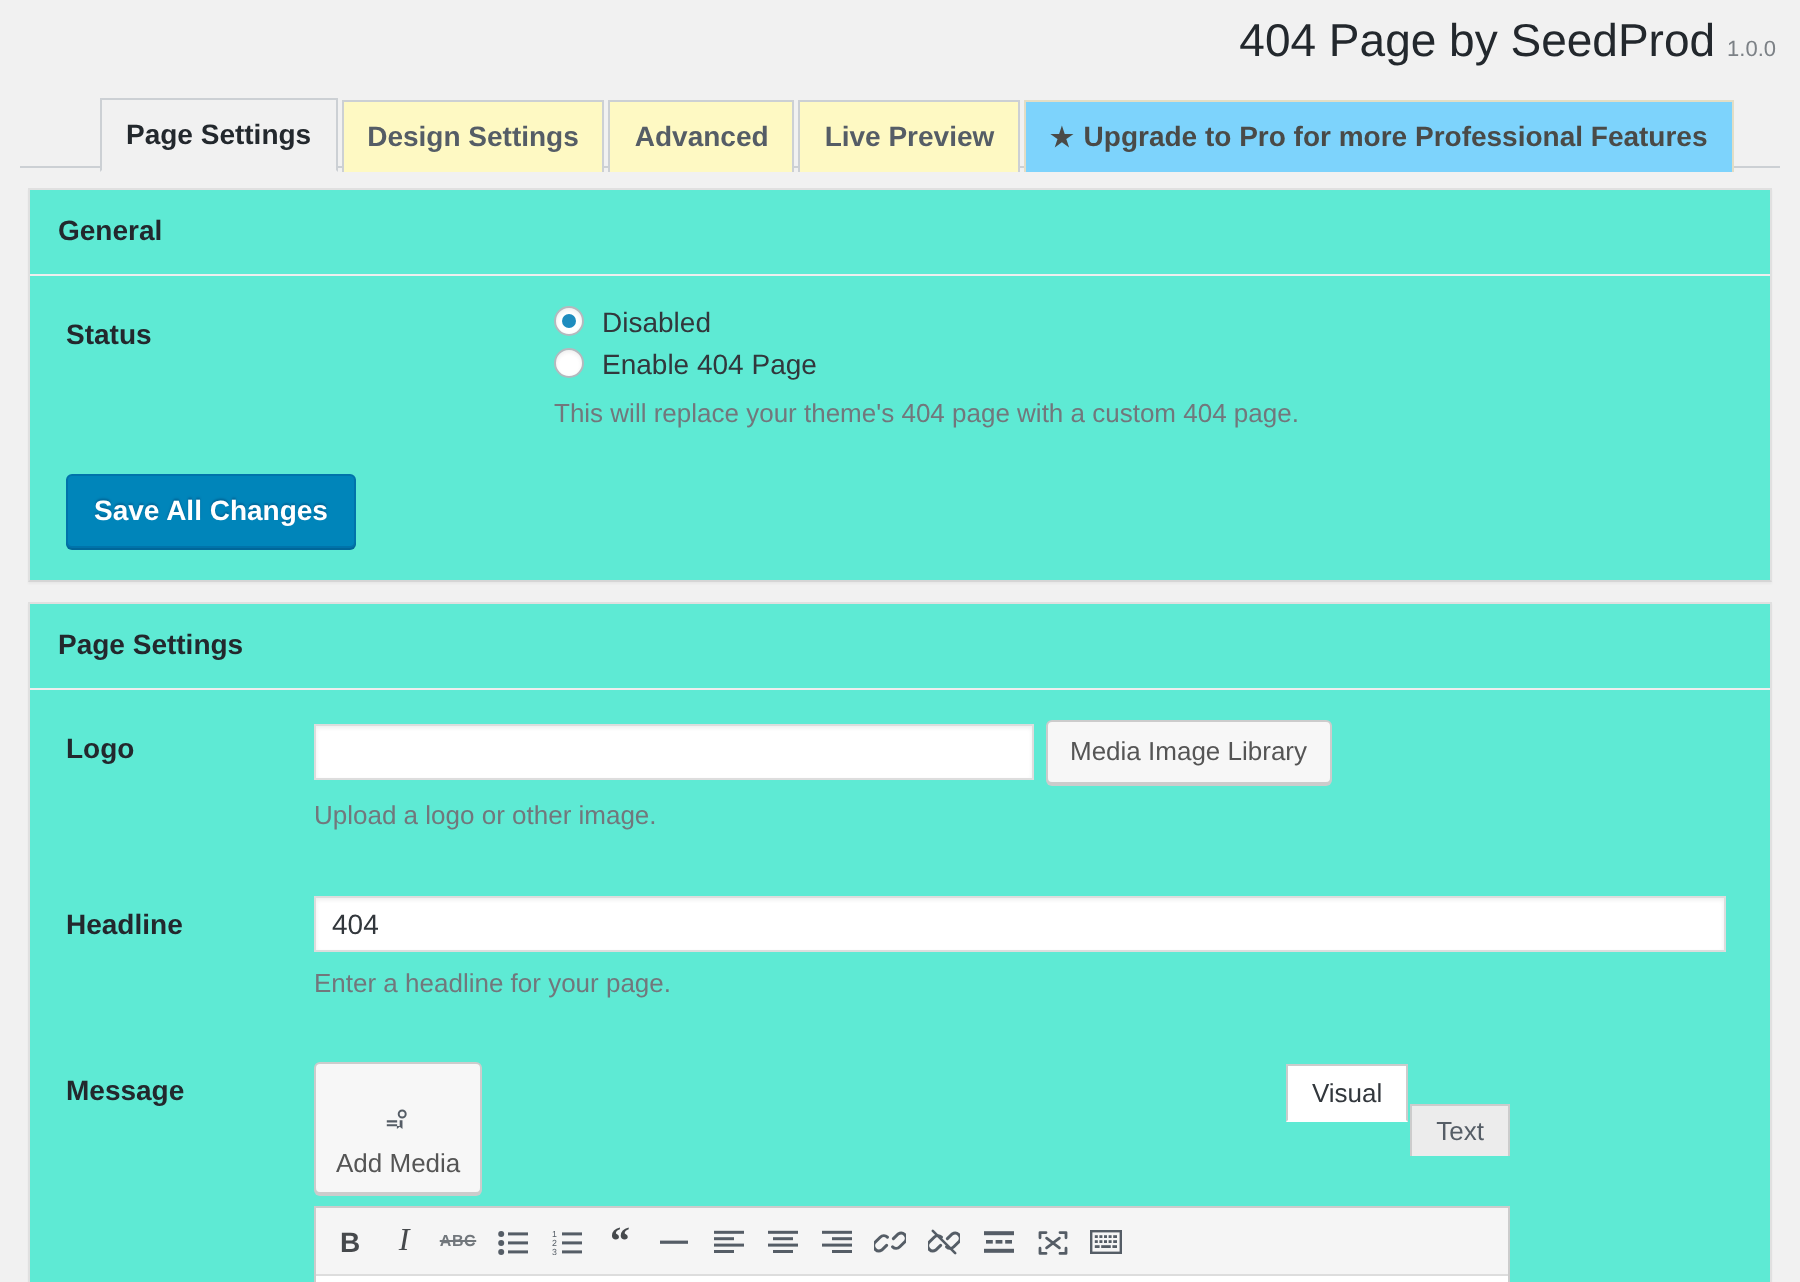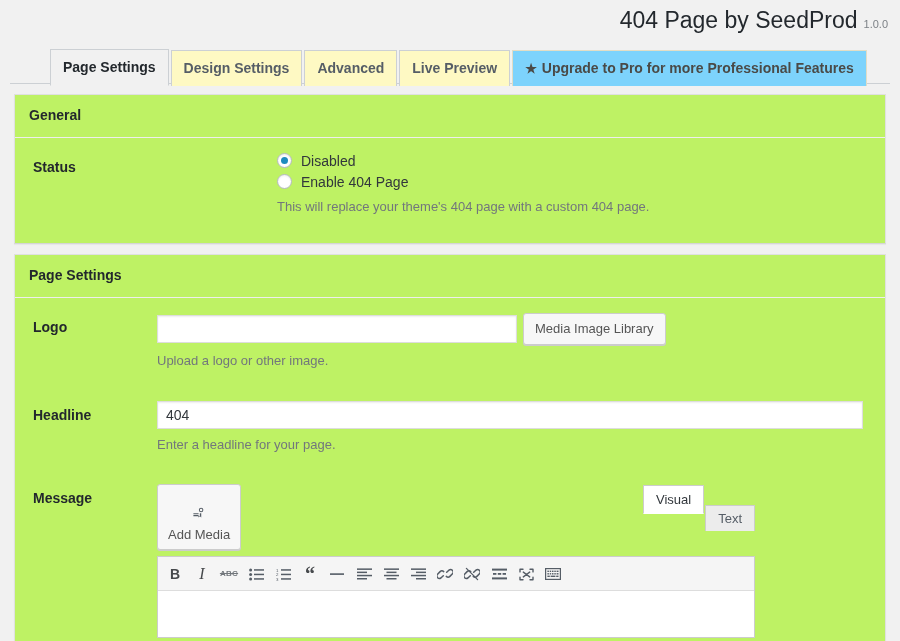--- a/index.html
+++ b/index.html
@@ -72,21 +72,21 @@
     background: #7dd3fc;
     border-color: #e2ddc5;
     color: #4a4a47;
     font-weight: 600;
   }
   .nav-tab .star { margin-right: 5px; font-size: 13px; }
 
   
   .wrap { padding: 0 10px; }
   .postbox {
-    background: #bef264;
+    background: #5eead4;
     border: 1px solid #e0e0e0;
     border-bottom-color: #d5d5d5;
     margin: 10px 4px 0 4px;
     box-shadow: 0 1px 1px rgba(0,0,0,.04);
   }
   .postbox-header {
     padding: 11px 12px;
     border-bottom: 1px solid #eeeeee;
   }
   .postbox-title {
@@ -318,20 +318,23 @@
             </div>
             <div class="radio-row">
               <span class="radio"></span>
               <span class="radio-label">Enable 404 Page</span>
             </div>
             <div class="description">This will replace your theme's 404 page with a custom 404 page.</div>
           </td>
         </tr>
       </tbody>
         </table>
+      <div class="save-row">
+        <button class="btn-primary">Save All Changes</button>
+      </div>
     </div>
   </div>
 
   <div class="postbox panel-overflow">
     <div class="postbox-header">
       <h2 class="postbox-title">Page Settings</h2>
     </div>
     <div class="postbox-inside">
       <table class="form-table">
 

